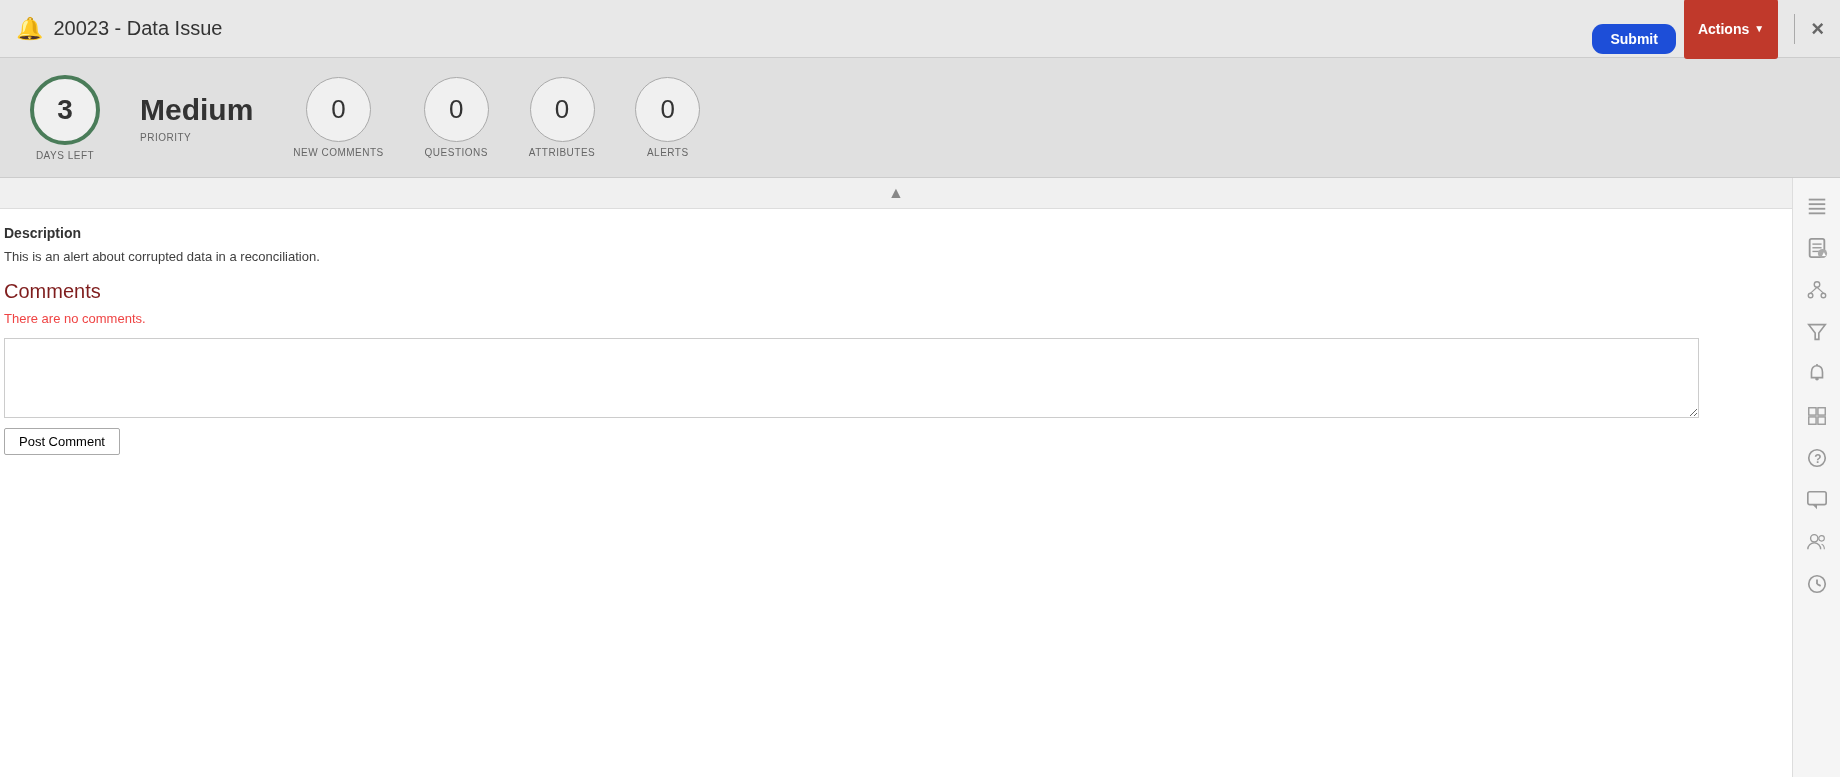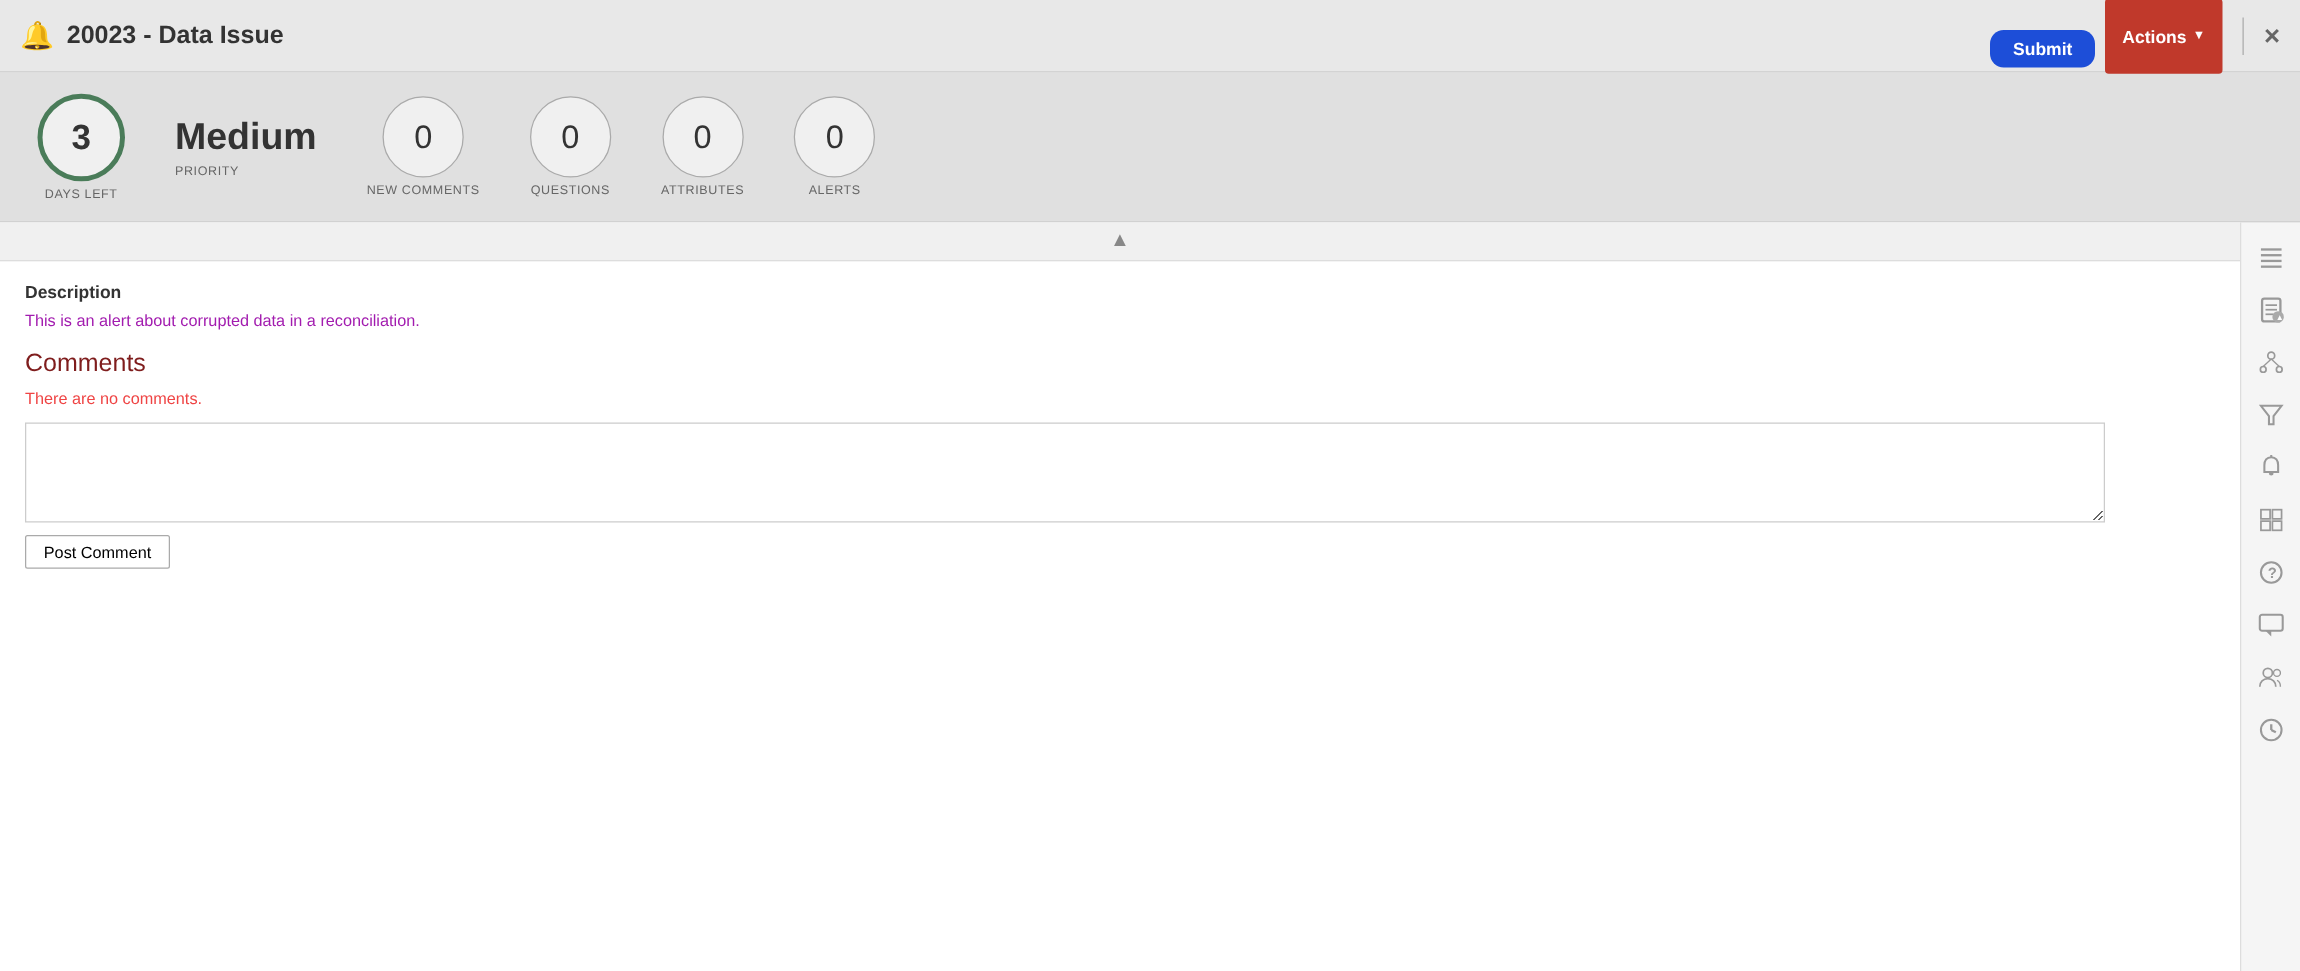--- a/index.html
+++ b/index.html
@@ -14,21 +14,21 @@
       height: 58px;
       border-bottom: 1px solid #ccc;
     }
     .header-bell {
       color: #888;
       font-size: 22px;
       margin-right: 10px;
     }
     .header-title {
       font-size: 20px;
-      font-weight: bold;
+      font-weight: normal;
       color: #333;
       flex: 1;
     }
     .header-actions {
       display: flex;
       align-items: center;
       gap: 8px;
     }
     .btn-submit {
       background: #1d4ed8;
@@ -162,31 +162,31 @@
     .collapse-btn {
       background: none;
       border: none;
       cursor: pointer;
       color: #888;
       font-size: 16px;
     }
 
     
     .section-content {
-      padding: 16px 20px;
+      padding: 16px 4px;
     }
     .section-title {
       font-weight: bold;
       font-size: 14px;
       color: #333;
       margin-bottom: 8px;
     }
     .section-text {
       font-size: 13px;
-      color: #a21caf;
+      color: #404040;
       margin-bottom: 16px;
     }
     .comments-label {
       font-weight: normal;
       font-size: 20px;
       color: #7f1d1d;
       margin-bottom: 8px;
     }
     .no-comments {
       font-size: 13px;

